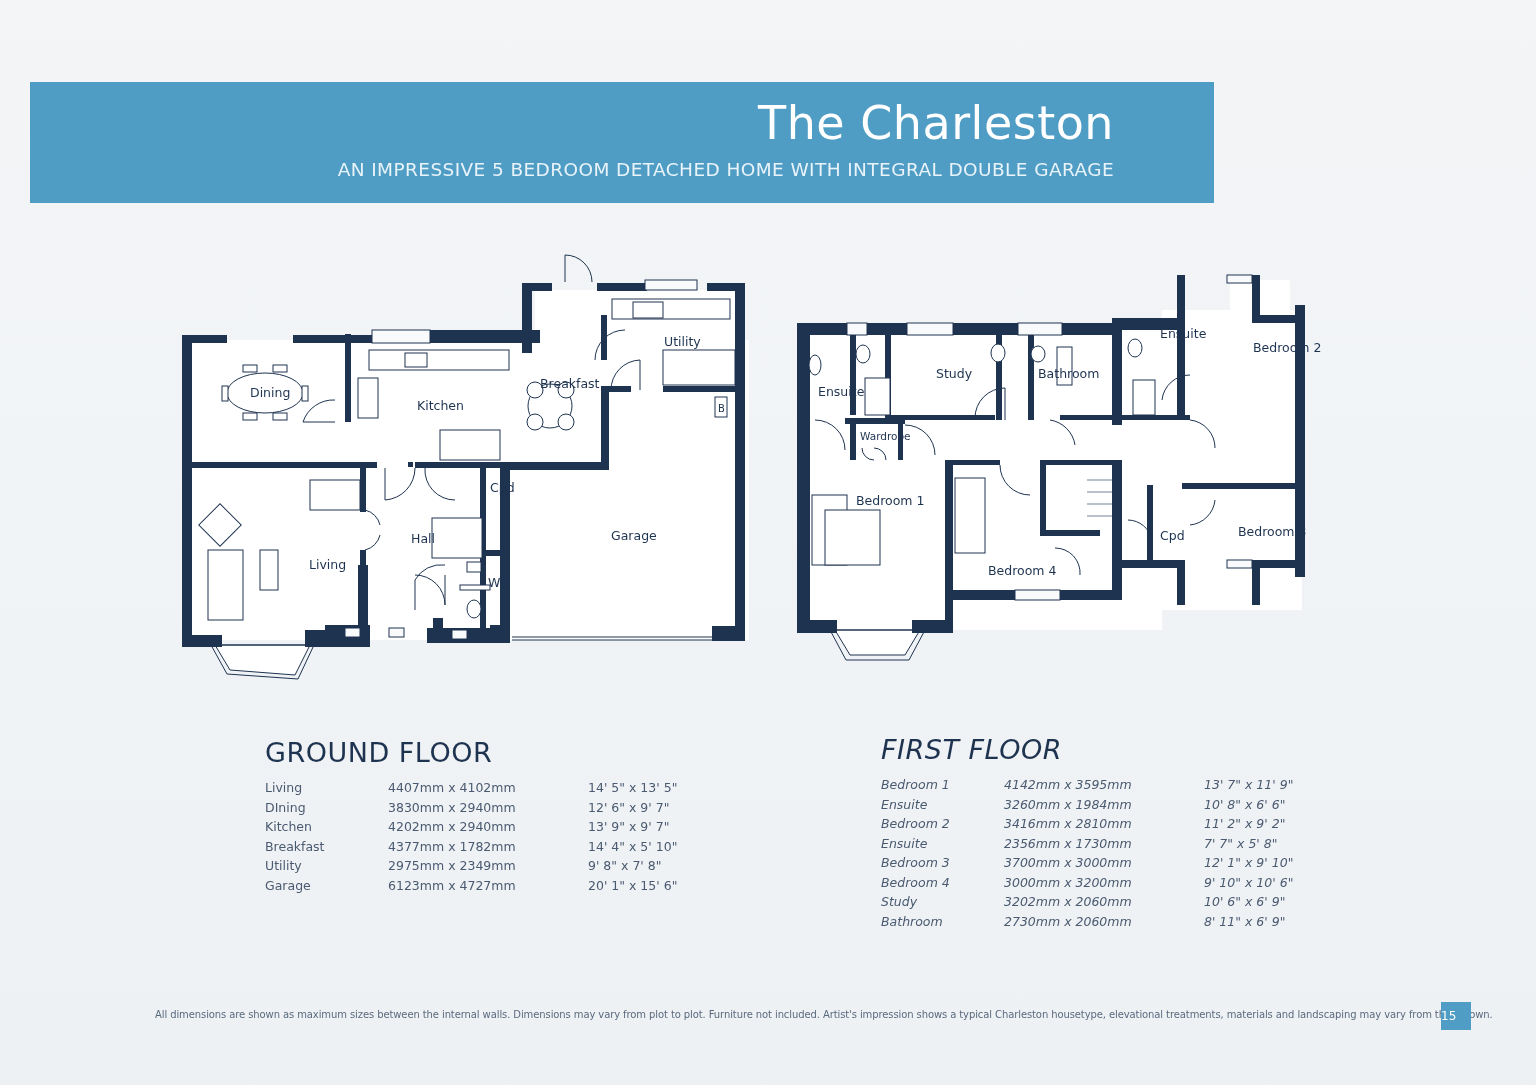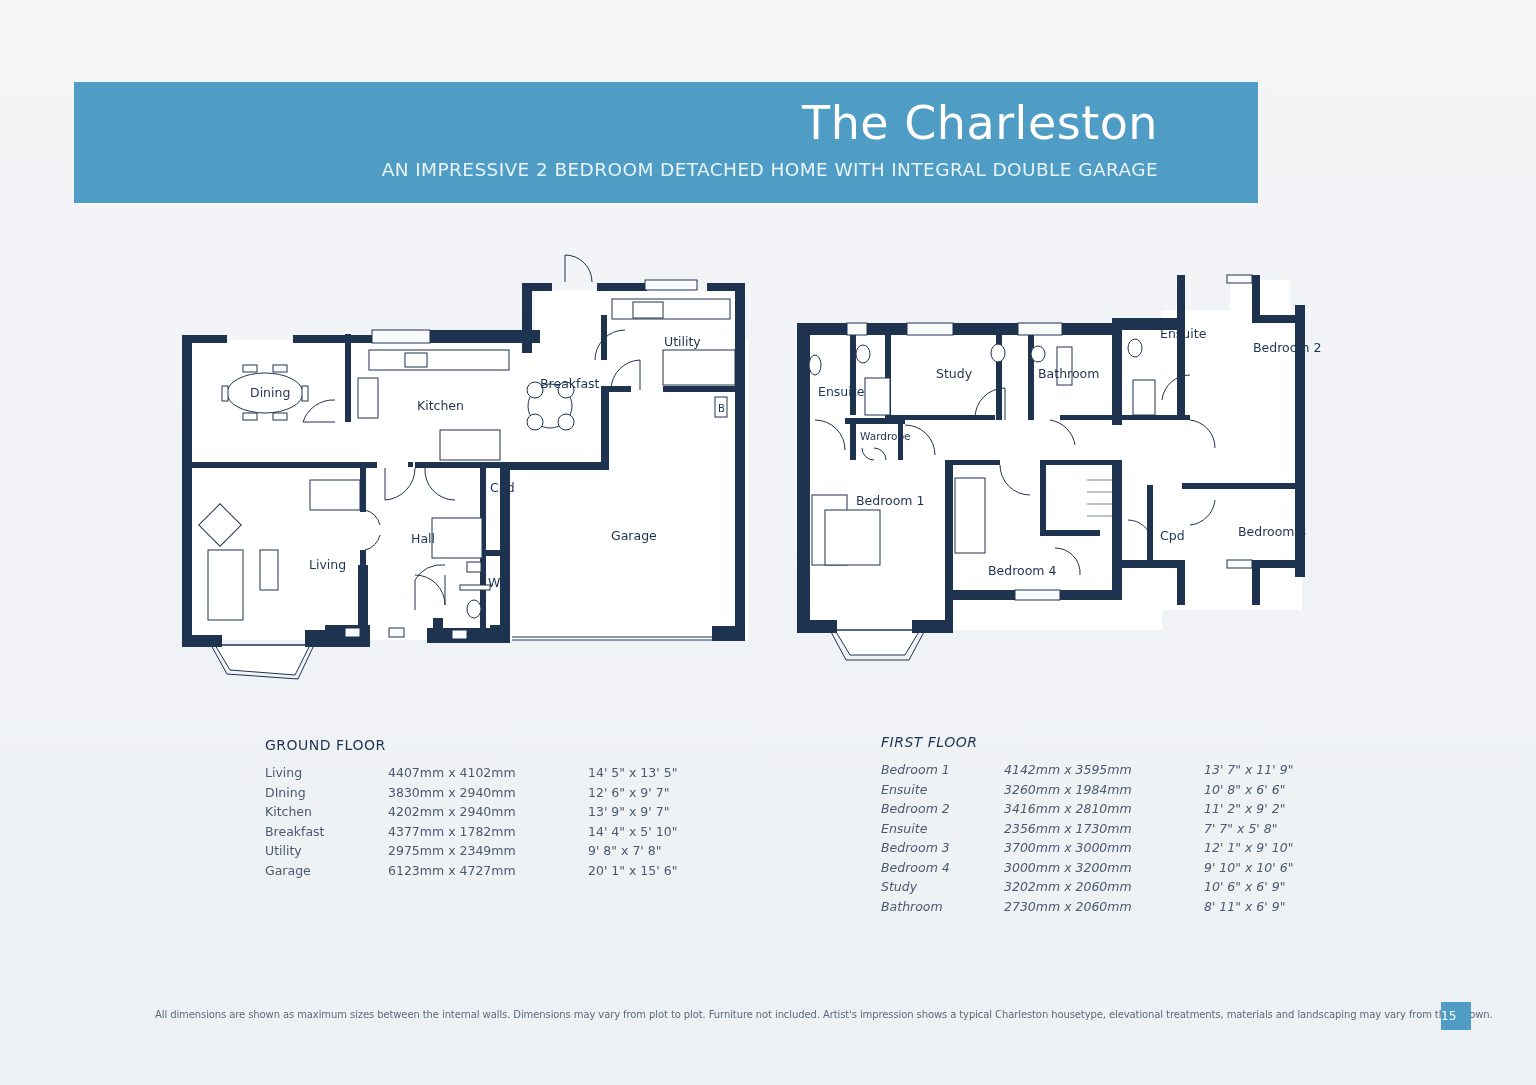--- a/index.html
+++ b/index.html
@@ -1,40 +1,40 @@
 <!DOCTYPE html>
 <html><head>
 <meta charset="utf-8">
 <style>
   html,body{margin:0;padding:0;}
   body{width:1536px;height:1085px;background:#f4f6f8;position:relative;overflow:hidden;font-family:"DejaVu Sans",sans-serif;color:#1e3350;}
   .page{position:absolute;left:0;top:0;width:1536px;height:1085px;background:linear-gradient(180deg,#f3f5f7,#eef1f4);}
-  .banner{position:absolute;left:30px;top:82px;width:1184px;height:121px;background:#4f9cc4;margin-left:44px;}
+  .banner{position:absolute;left:30px;top:82px;width:1184px;height:121px;background:#4f9cc4;}
   .banner .title{position:absolute;right:100px;top:14px;font-size:46px;color:#fff;letter-spacing:0.5px;font-family:"DejaVu Sans",sans-serif;font-weight:normal;}
   .banner .subtitle{position:absolute;right:100px;top:77px;font-size:18.5px;color:#e8f3fa;letter-spacing:0.4px;font-weight:normal;}
   .plan{position:absolute;}
   .plan svg{display:block;}
   .room-label{font-family:"DejaVu Sans",sans-serif;font-size:12.5px;fill:#1e3350;}
   .section{position:absolute;}
-  .section h2{margin:0 0 10px 0;font-size:14px;font-weight:normal;letter-spacing:0.5px;color:#1e3350;}
+  .section h2{margin:0 0 10px 0;font-size:27px;font-weight:normal;letter-spacing:0.5px;color:#1e3350;}
   .row{display:flex;font-size:12.5px;color:#4a5a70;height:19.5px;line-height:19.5px;}
   .row .name{width:123px;}
   .row .mm{width:200px;}
   .row .ft{width:120px;}
   .footer-note{position:absolute;left:155px;top:1009px;font-size:10px;color:#5a6a7e;white-space:nowrap;letter-spacing:-0.1px;}
   .page-num{position:absolute;left:1441px;top:1002px;width:30px;height:28px;background:#4f9cc4;color:#fff;font-size:12px;text-align:left;line-height:28px;}
 </style>
 </head>
 <body>
 
 <div class="page">
 
   <div class="banner">
     <div class="title">The Charleston</div>
-    <div class="subtitle">AN IMPRESSIVE 2 BEDROOM DETACHED HOME WITH INTEGRAL DOUBLE GARAGE</div>
+    <div class="subtitle">AN IMPRESSIVE 5 BEDROOM DETACHED HOME WITH INTEGRAL DOUBLE GARAGE</div>
   </div>
 
   <div class="plan" style="left:175px;top:250px;">
     <svg width="580" height="440" viewBox="0 0 580 440" xmlns="http://www.w3.org/2000/svg">
       <g fill="#fff" stroke="none">
         <rect x="14" y="90" width="560" height="300"></rect>
         <rect x="360" y="40" width="210" height="60"></rect>
       </g>
 
       <polygon points="40,395 55,420 120,425 135,395" fill="#fff" stroke="#1e3350" stroke-width="1"></polygon>

